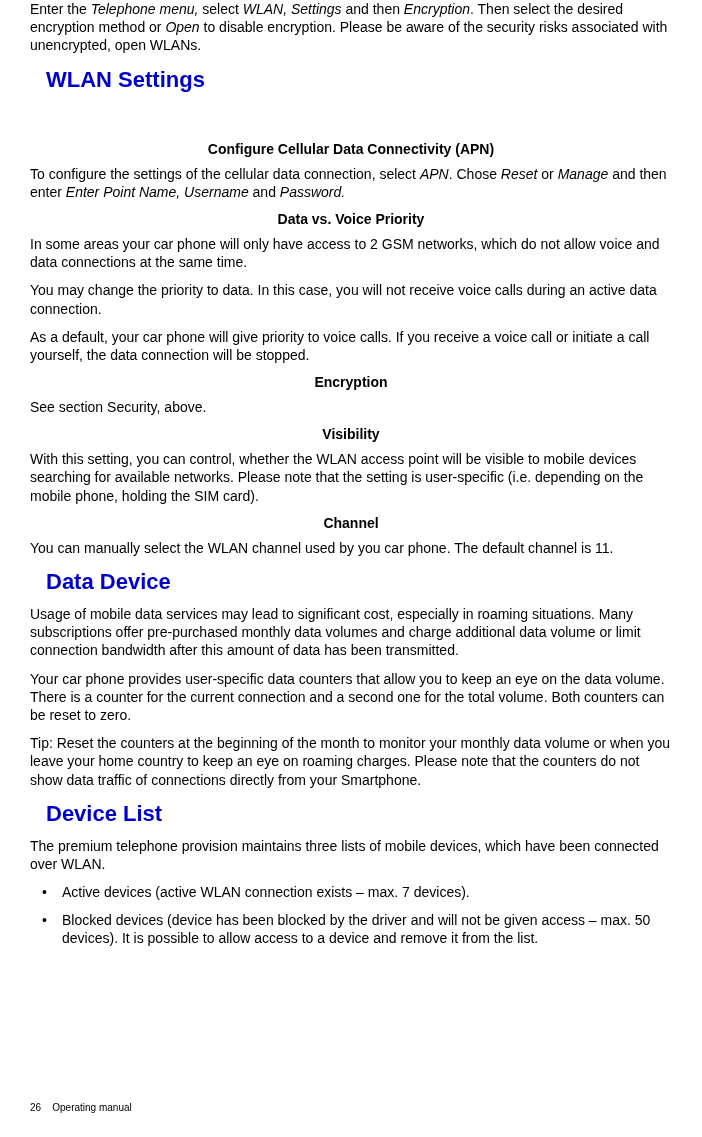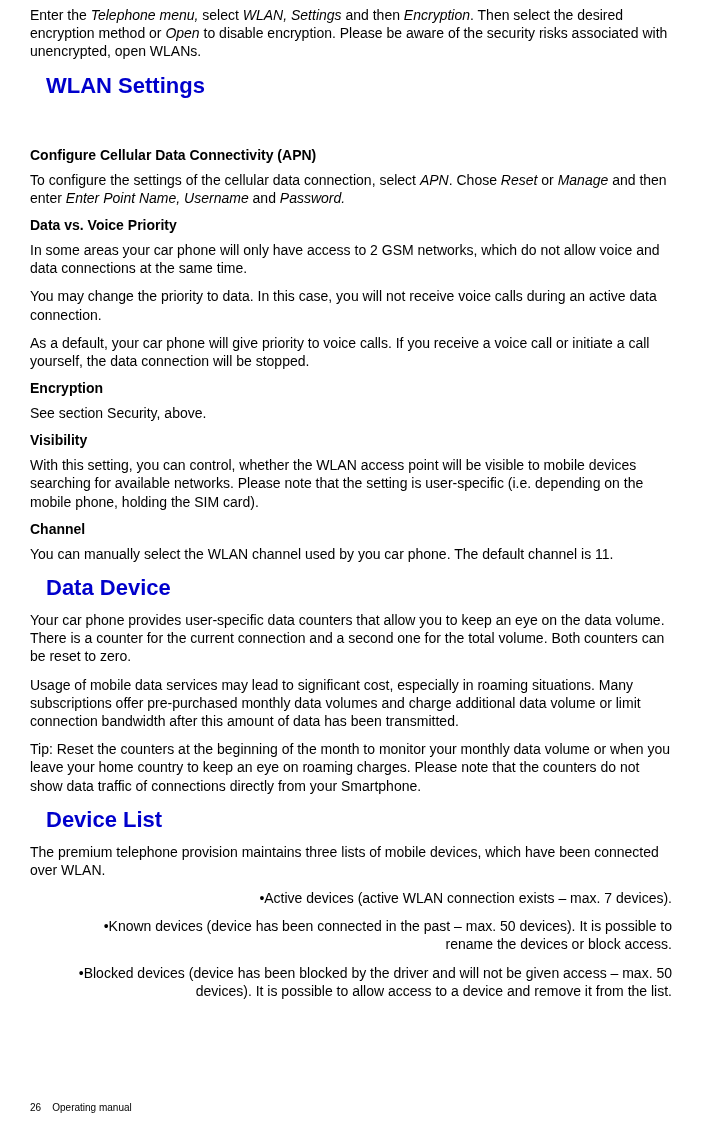--- a/index.html
+++ b/index.html
@@ -8,45 +8,45 @@
     padding: 0;
     width: 702px;
     background: #fff;
     font-family: Arial, Helvetica, sans-serif;
     color: #000;
   }
   .page {
     box-sizing: border-box;
     width: 702px;
     min-height: 1137px;
-    padding: 6px 30px 0 30px;
+    padding: 0 30px 0 30px;
     position: relative;
   }
   p {
     margin: 0 0 10px 0;
     font-size: 14px;
     line-height: 1.3;
   }
   h2.blue {
     color: #0000cc;
     font-size: 22px;
     font-weight: bold;
     margin: 12px 0 10px 16px;
   }
   h3.bold {
     font-size: 14px;
     font-weight: bold;
     margin: 10px 0 8px 0;
+    text-align: center;
   }
   .italic { font-style: italic; }
   ul.bullets {
     list-style: none;
     padding: 0;
     margin: 0 0 10px 0;
-    text-align: right;
   }
   ul.bullets li {
     font-size: 14px;
     line-height: 1.3;
     padding-left: 32px;
     text-indent: -20px;
     margin-left: 0;
     margin-bottom: 10px;
   }
   ul.bullets li::before {
@@ -89,29 +89,28 @@
   <h3 class="bold">Encryption</h3>
   <p>See section Security, above.</p>
 
   <h3 class="bold">Visibility</h3>
   <p>With this setting, you can control, whether the WLAN access point will be visible to mobile devices searching for available networks. Please note that the setting is user-specific (i.e. depending on the mobile phone, holding the SIM card).</p>
 
   <h3 class="bold">Channel</h3>
   <p>You can manually select the WLAN channel used by you car phone. The default channel is 11.</p>
 
   <h2 class="blue">Data Device</h2>
+  <p>Usage of mobile data services may lead to significant cost, especially in roaming situations. Many subscriptions offer pre-purchased monthly data volumes and charge additional data volume or limit connection bandwidth after this amount of data has been transmitted.</p>
   <p>Your car phone provides user-specific data counters that allow you to keep an eye on the data volume. There is a counter for the current connection and a second one for the total volume. Both counters can be reset to zero.</p>
-  <p>Usage of mobile data services may lead to significant cost, especially in roaming situations. Many subscriptions offer pre-purchased monthly data volumes and charge additional data volume or limit connection bandwidth after this amount of data has been transmitted.</p>
   <p>Tip: Reset the counters at the beginning of the month to monitor your monthly data volume or when you leave your home country to keep an eye on roaming charges. Please note that the counters do not show data traffic of connections directly from your Smartphone.</p>
 
   <h2 class="blue">Device List</h2>
   <p>The premium telephone provision maintains three lists of mobile devices, which have been connected over WLAN.</p>
   <ul class="bullets">
     <li>Active devices (active WLAN connection exists – max. 7 devices).</li>
-    <li>Known devices (device has been connected in the past – max. 50 devices). It is possible to rename the devices or block access.</li>
     <li>Blocked devices (device has been blocked by the driver and will not be given access – max. 50 devices). It is possible to allow access to a device and remove it from the list.</li>
   </ul>
 
   <div class="footer">
     <span>26</span>&nbsp;&nbsp;&nbsp;&nbsp;<span>Operating manual</span>
   </div>
 
 </div>
 
 </body></html>

